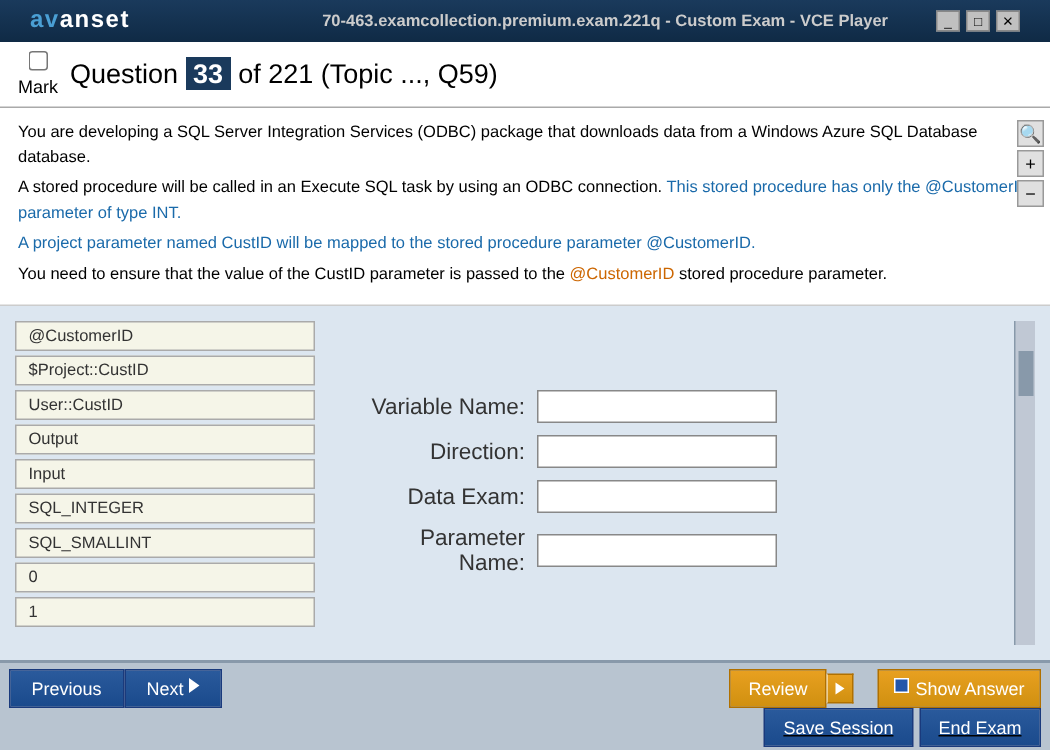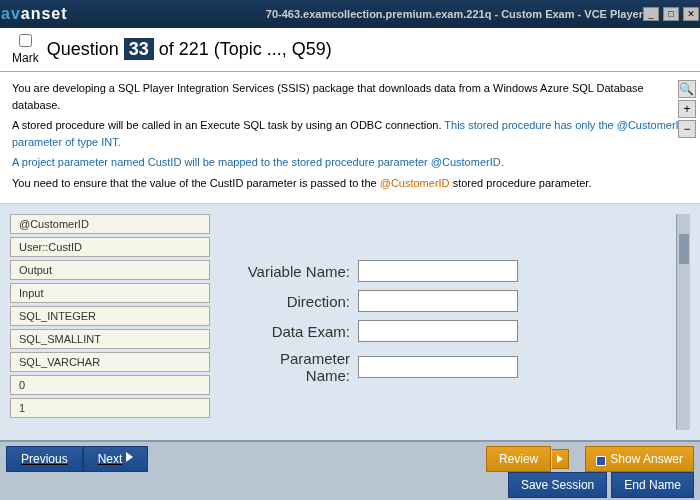--- a/index.html
+++ b/index.html
@@ -13,21 +13,22 @@
     }
 
     
     .title-bar {
       background: linear-gradient(to bottom, #1a3a5c, #0f2a45);
       color: white;
       height: 28px;
       display: flex;
       align-items: center;
       justify-content: space-between;
-      padding: 0 1px;
+      padding: 0 20px;
+      gap: 32px;
     }
     .title-bar-left {
       display: flex;
       align-items: center;
     }
     .logo-text {
       font-size: 16px;
       font-weight: bold;
       letter-spacing: 1px;
     }
@@ -197,26 +198,26 @@
     }
     .toolbar-row1 {
       display: flex;
       align-items: center;
       justify-content: space-between;
     }
     .toolbar-row2 {
       display: flex;
       justify-content: flex-end;
       gap: 4px;
+      text-decoration: underline;
     }
 
     .nav-group {
       display: flex;
       gap: 0;
-      text-decoration: underline;
     }
     .btn-prev {
       background: linear-gradient(to bottom, #2a5a9c, #1a4a8c);
       color: white;
       border: 1px solid #1a3a7c;
       padding: 5px 14px;
       font-size: 12px;
       cursor: pointer;
     }
     .btn-next {
@@ -267,21 +268,21 @@
     }
 
     .btn-show-answer {
       background: linear-gradient(to bottom, #e8a020, #d09010);
       color: white;
       border: 1px solid #b07000;
       padding: 5px 10px;
       font-size: 12px;
       cursor: pointer;
       display: flex;
-      align-items: flex-end;
+      align-items: flex-start;
       gap: 4px;
     }
     .btn-show-list {
       background: linear-gradient(to bottom, #e8a020, #d09010);
       color: white;
       border: 1px solid #b07000;
       padding: 5px 10px;
       font-size: 12px;
       cursor: pointer;
       display: flex;
@@ -352,46 +353,46 @@
       <span>Mark</span>
     </div>
     <div class="question-info">
       <span>Question</span>
       <span class="question-num">33</span>
       <span>of 221 (Topic ..., Q59)</span>
     </div>
   </div>
 
   <div class="question-text">
-    <p>You are developing a SQL Player Integration Services (SSIS) package that downloads data from a Windows Azure SQL Database database.</p>
+    <p>You are developing a SQL Server Integration Services (ODBC) package that downloads data from a Windows Azure SQL Database database.</p>
     <p>
       <span>A stored procedure will be called in an Execute SQL task by using an ODBC connection.</span>
       <span class="highlight-blue">This stored procedure has only the @CustomerID parameter of type INT.</span>
     </p>
     <p class="highlight-blue">A project parameter named CustID will be mapped to the stored procedure parameter @CustomerID.</p>
     <p>
       <span>You need to ensure that the value of the CustID parameter is passed to the </span><span class="highlight-orange">@CustomerID</span><span> stored procedure parameter.</span>
     </p>
     <div class="sidebar-tools">
       <div class="tool-btn">🔍</div>
       <div class="tool-btn">+</div>
       <div class="tool-btn">−</div>
     </div>
   </div>
 
   <div class="answer-area">
 
     <div class="left-panel">
       <div class="drag-item">@CustomerID</div>
+      <div class="drag-item">$Project::CustID</div>
       <div class="drag-item">User::CustID</div>
       <div class="drag-item">Output</div>
       <div class="drag-item">Input</div>
       <div class="drag-item">SQL_INTEGER</div>
       <div class="drag-item">SQL_SMALLINT</div>
-      <div class="drag-item">SQL_VARCHAR</div>
       <div class="drag-item">0</div>
       <div class="drag-item">1</div>
     </div>
 
     <div class="right-panel">
       <div class="field-row">
         <div class="field-label">Variable Name:</div>
         <div class="drop-zone"></div>
       </div>
       <div class="field-row">
@@ -434,17 +435,17 @@
         <button class="btn-show-answer">
           <span class="check-icon"></span>
           <span>Show Answer</span>
         </button>
 
       </div>
     </div>
 
     <div class="toolbar-row2">
       <button class="btn-save-session">Save Session</button>
-      <button class="btn-end-exam">End Name</button>
+      <button class="btn-end-exam">End Exam</button>
     </div>
   </div>
 
 </div>
 
 </body></html>

